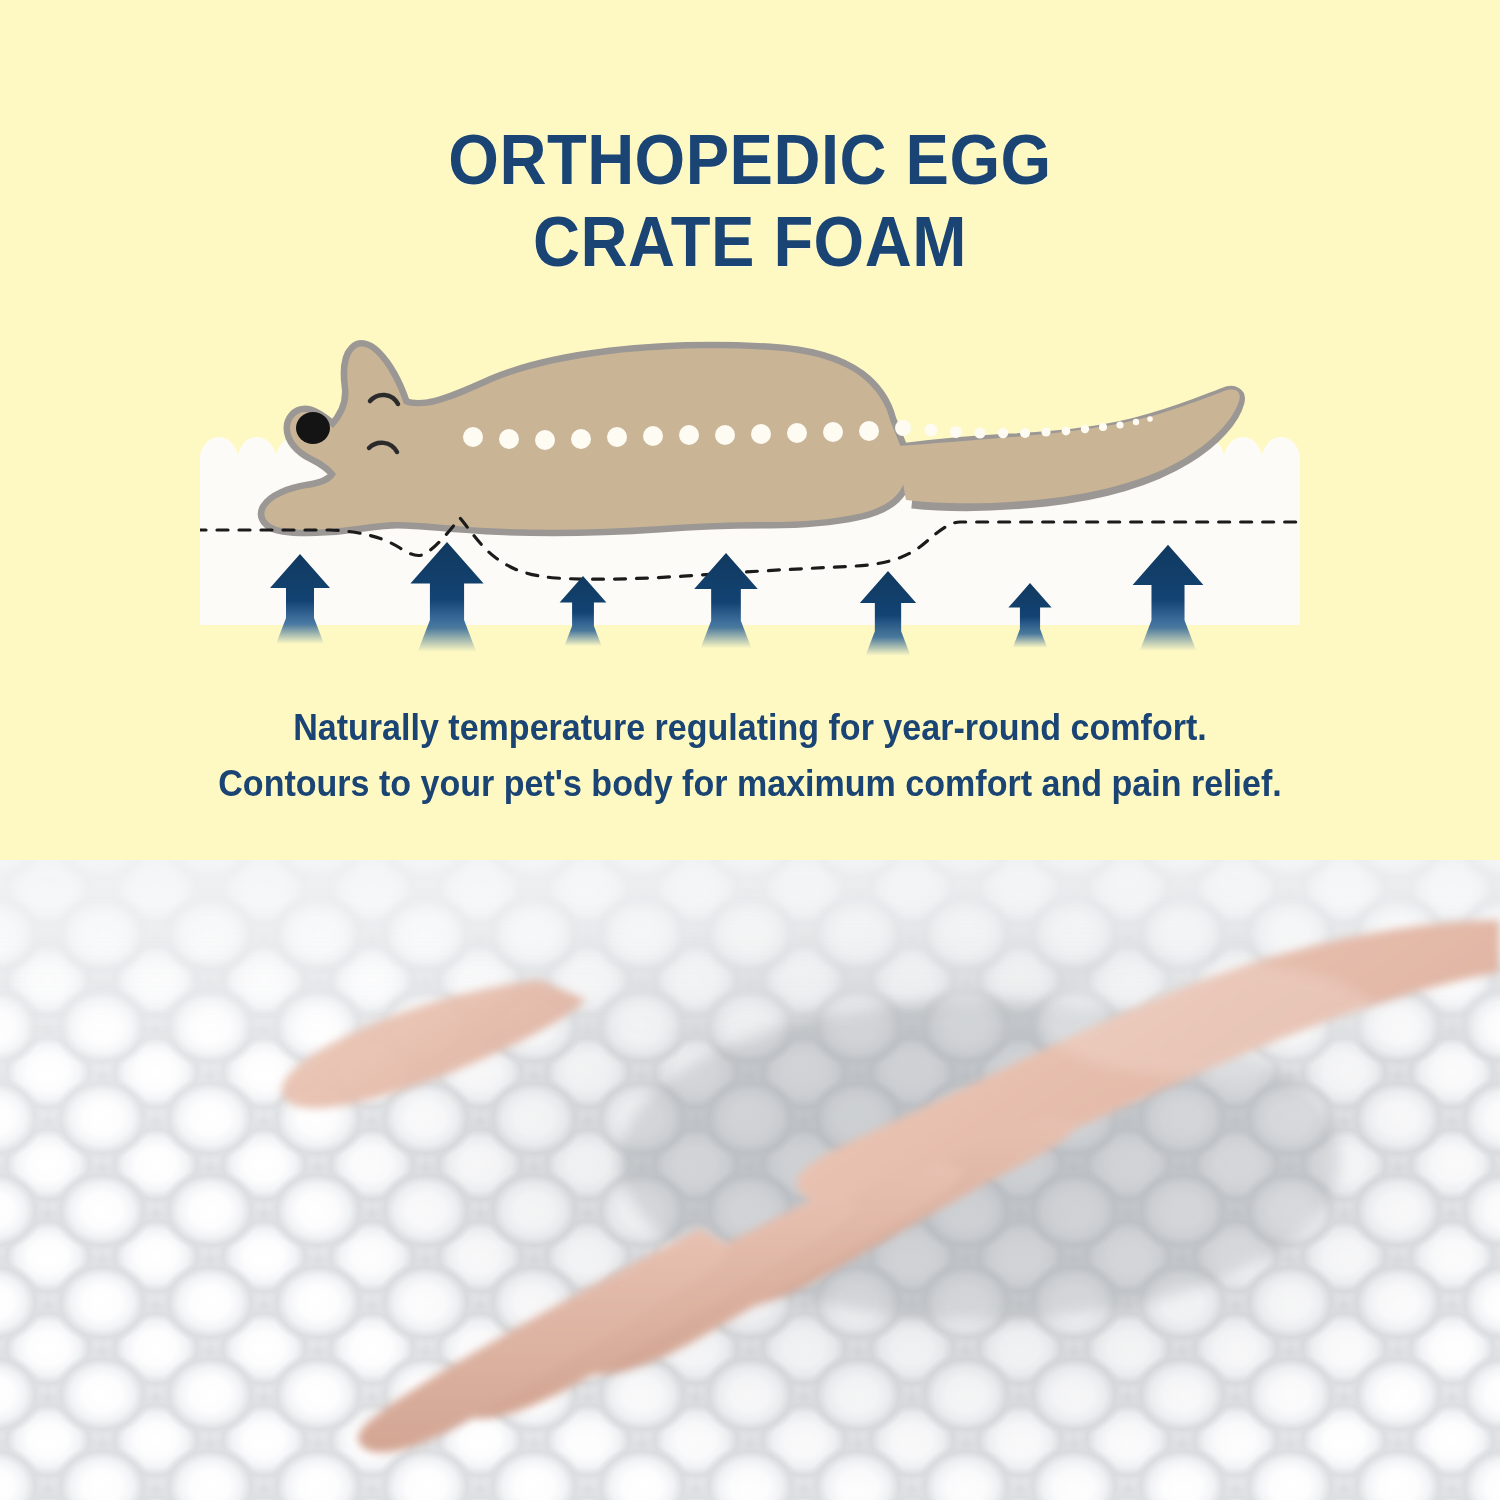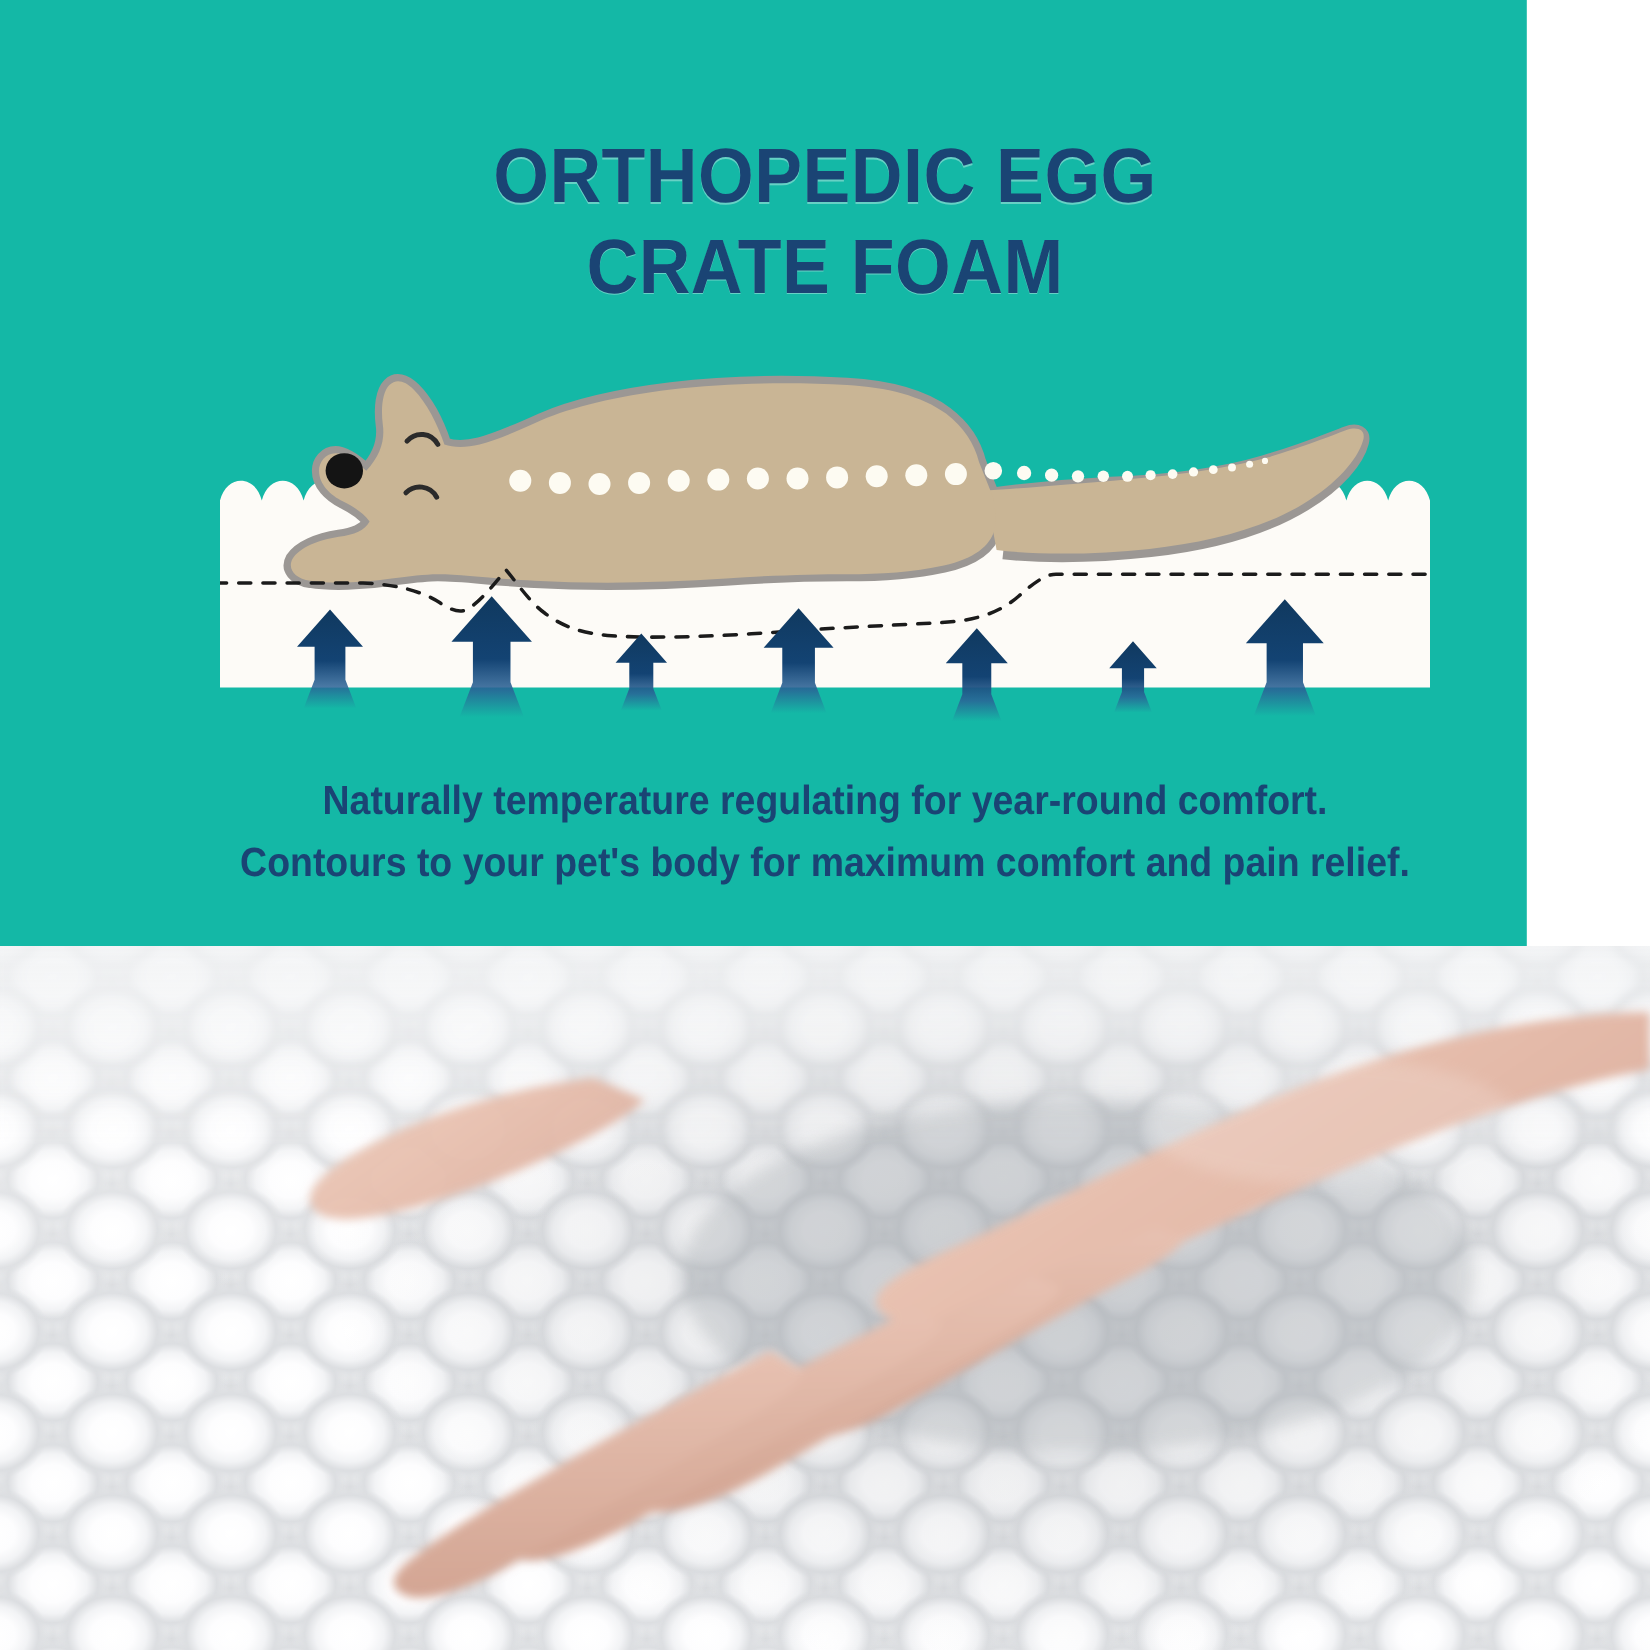--- a/index.html
+++ b/index.html
@@ -12,23 +12,23 @@
     width: 1500px;
     height: 1500px;
     overflow: hidden;
     font-family: "Liberation Sans", "DejaVu Sans", sans-serif;
   }
 
   
   #top-panel {
     position: absolute;
     left: 0; top: 0;
-    width: 1388px;
+    width: 1500px;
     height: 860px;
-    background: #14b8a6;
+    background: #fef9c3;
   }
 
   #headline {
     position: absolute;
     left: 0;
     top: 72px;
     width: 1500px;
     text-align: center;
     color: #1a4474;
     font-size: 70px;

